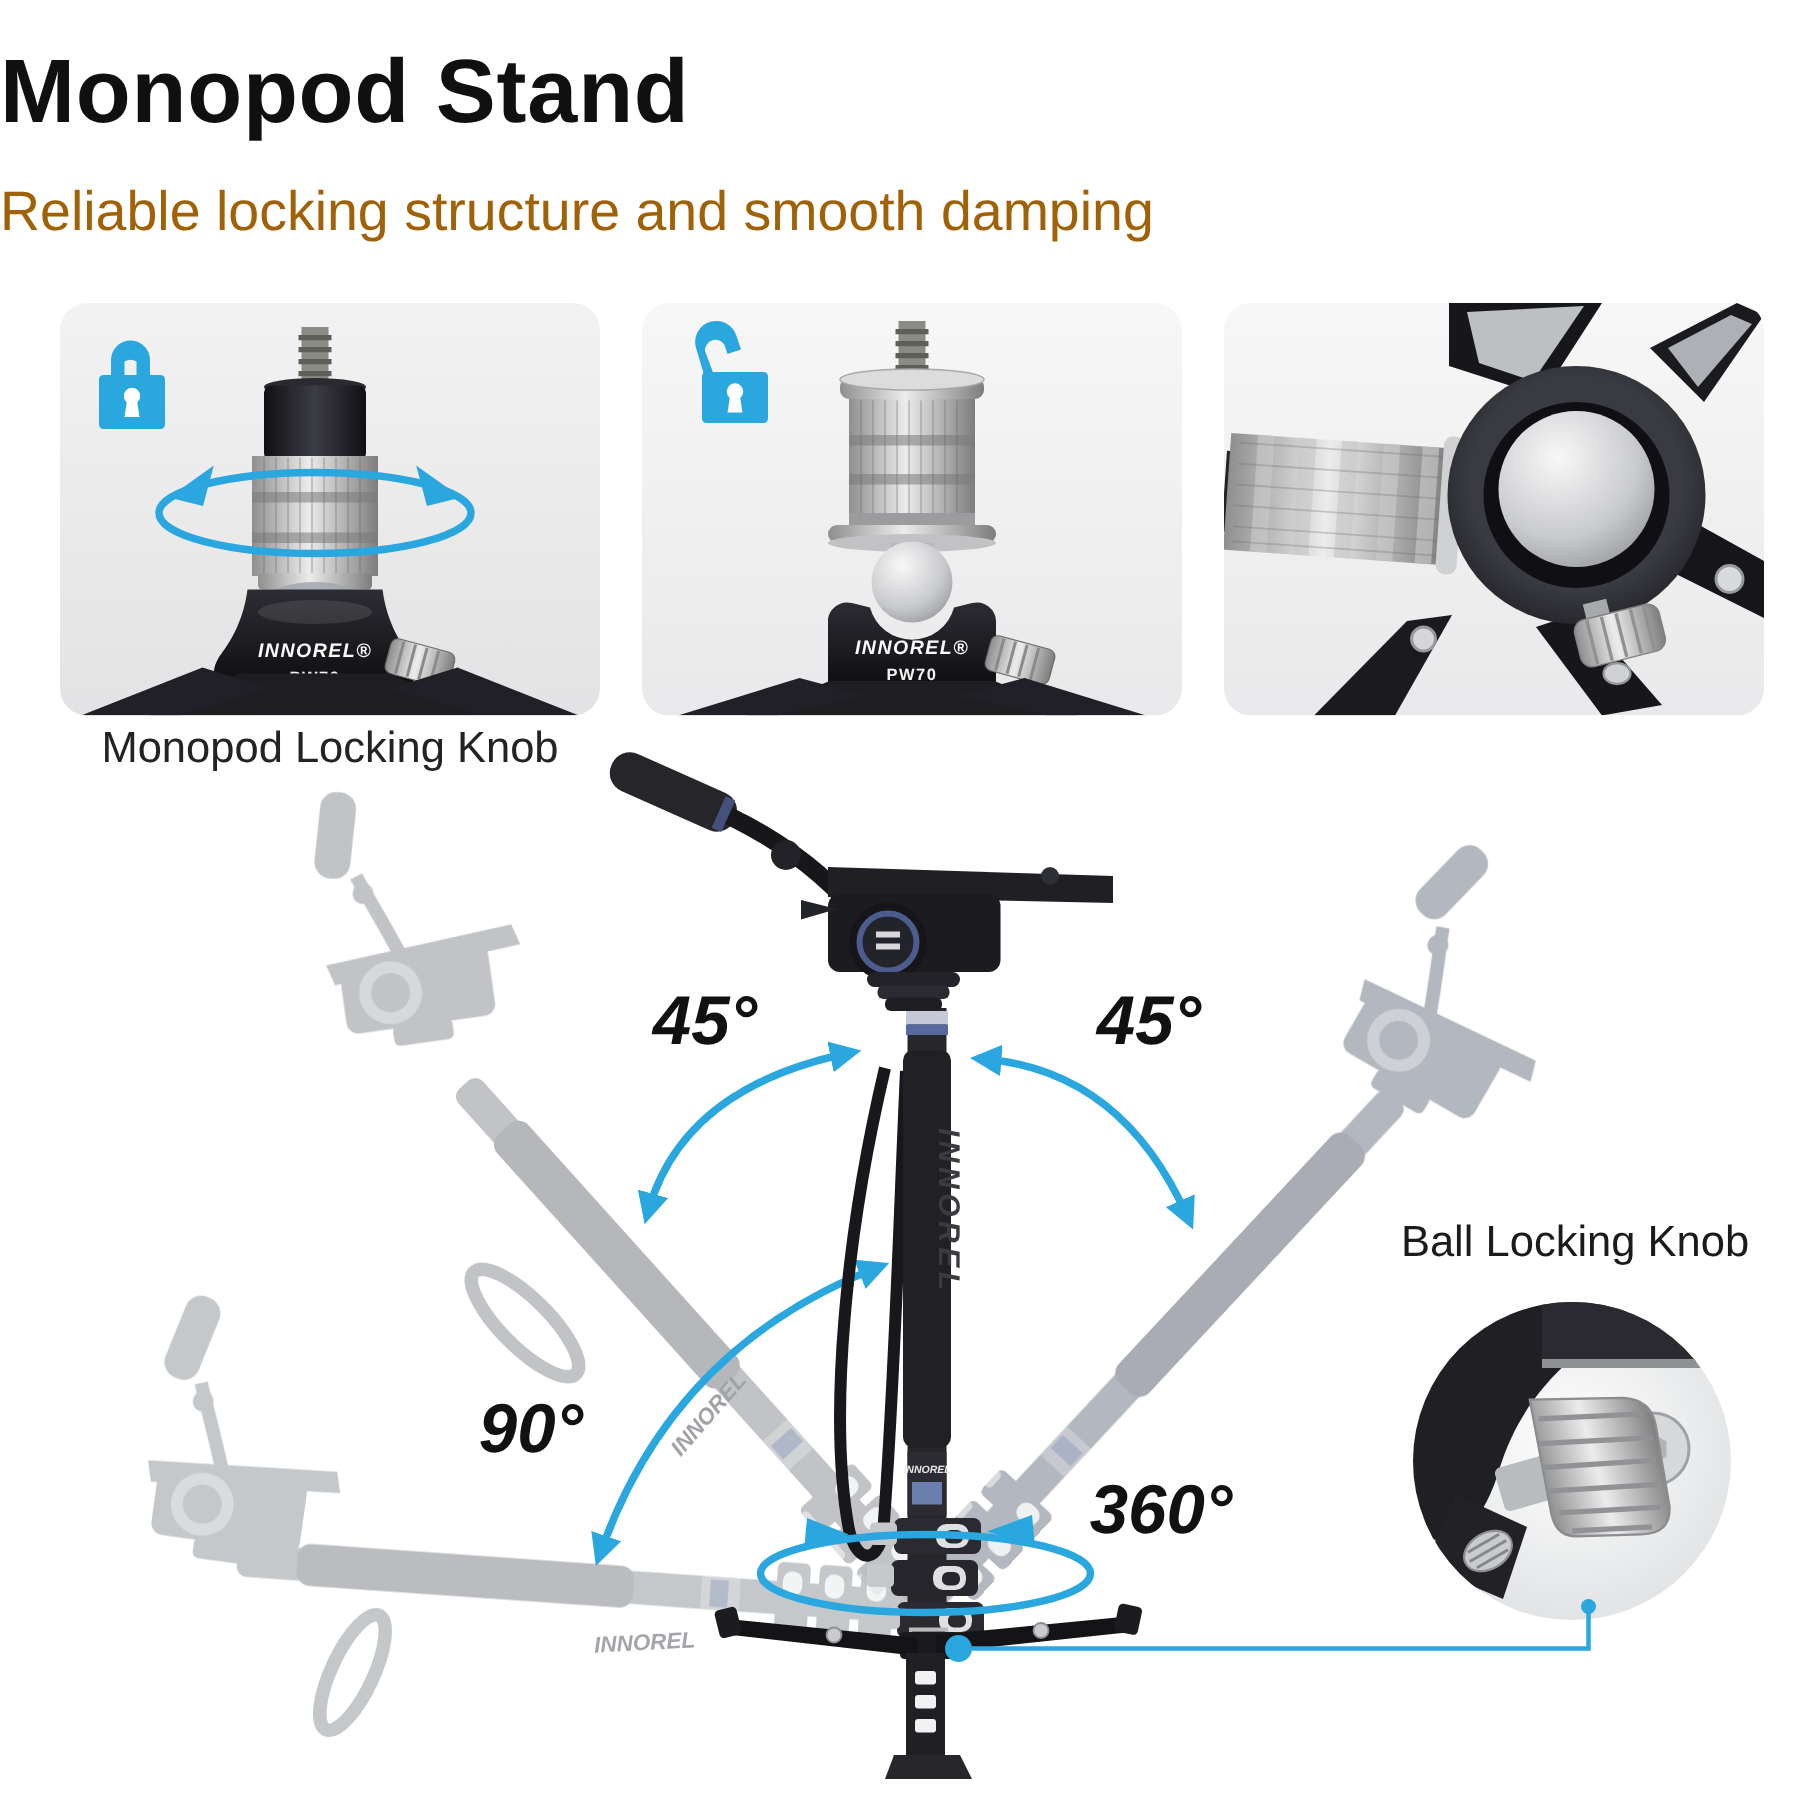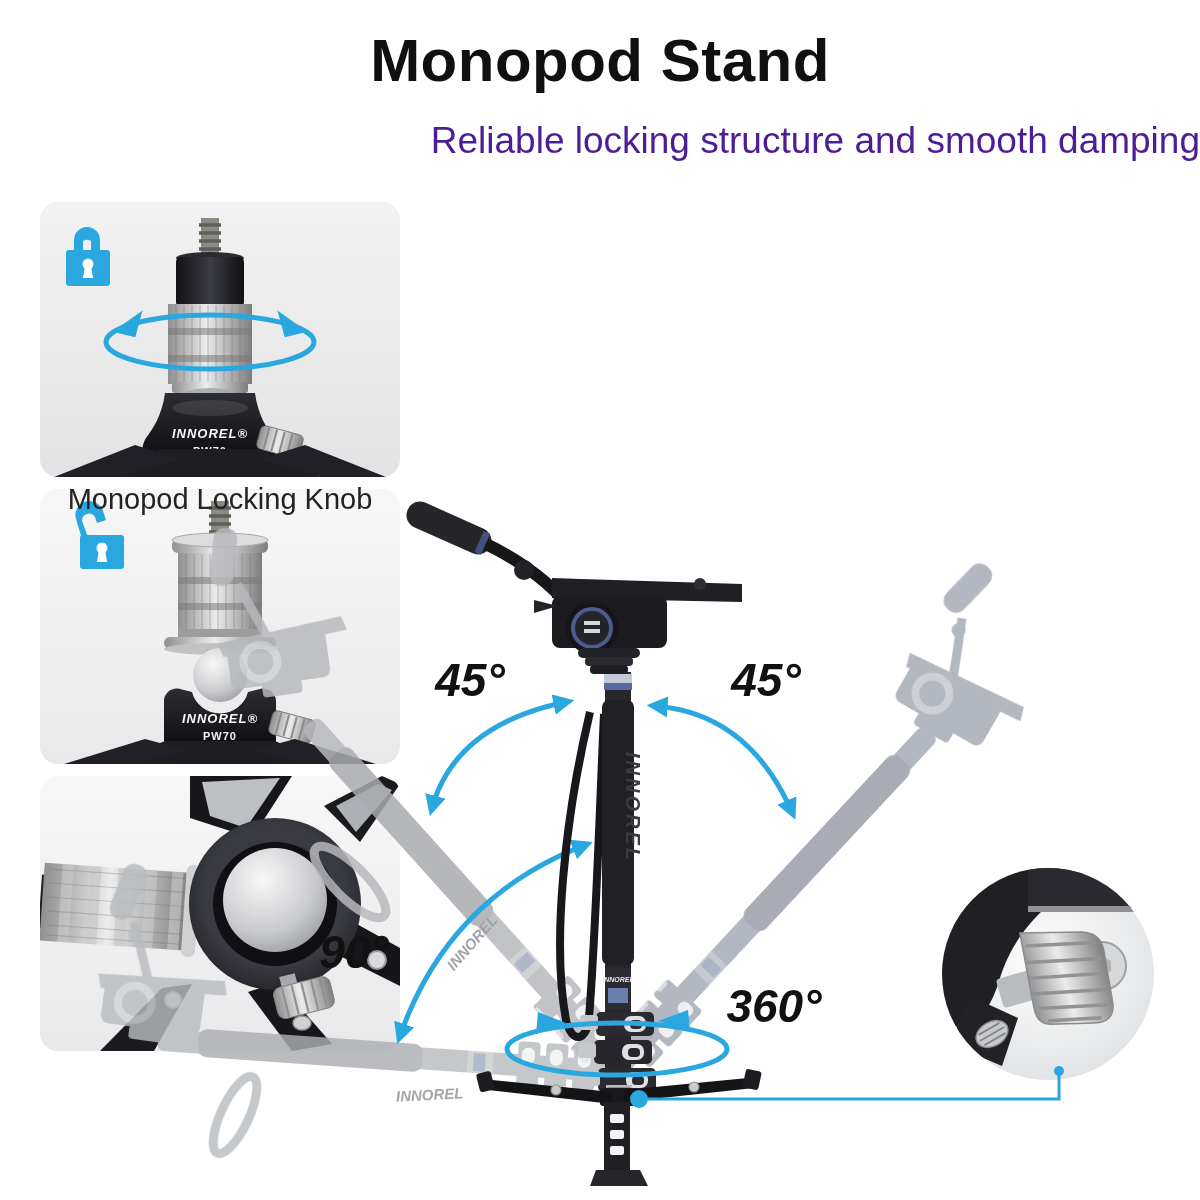--- a/index.html
+++ b/index.html
@@ -1,22 +1,22 @@
 <!DOCTYPE html>
 <html><head>
 <meta charset="utf-8">
 <style>
   html,body{margin:0;padding:0;background:#fff;}
   .canvas{position:relative;width:1200px;height:1200px;background:#ffffff;
           font-family:"Liberation Sans", sans-serif;overflow:hidden;}
-  .title{position:absolute;top:26px;left:0;width:1200px;text-align:center;margin:0;
+  .title{position:absolute;top:26px;left:0;width:1200px;text-align:left;margin:0;
          font-size:60px;font-weight:700;color:#101010;letter-spacing:0.5px;}
-  .subtitle{position:absolute;top:120px;left:0;width:1200px;text-align:right;margin:0;
-         font-size:37px;font-weight:400;color:#4c1d95;}
-  .gallery{position:absolute;top:202px;left:40px;display:flex;gap:12px;flex-direction:column;}
+  .subtitle{position:absolute;top:120px;left:0;width:1200px;text-align:left;margin:0;
+         font-size:37px;font-weight:400;color:#a16207;}
+  .gallery{position:absolute;top:202px;left:40px;display:flex;gap:28px;}
   .panel{width:360px;height:275px;border-radius:18px;overflow:hidden;position:relative;}
   .panel svg{display:block;width:360px;height:275px;}
   .caption{position:absolute;top:483px;left:40px;width:360px;text-align:center;
          font-size:29px;color:#232323;}
   .callout-label{position:absolute;top:812px;left:928px;width:244px;text-align:center;
          font-size:29px;color:#1b1b1b;}
   .inset{position:absolute;top:868px;left:942px;width:212px;height:212px;border-radius:50%;
          overflow:hidden;}
   .diagram{position:absolute;top:500px;left:0;width:1200px;height:700px;pointer-events:none;}
   .angle-text{font-size:46px;font-style:italic;font-weight:600;fill:#111;}
@@ -224,20 +224,21 @@
           <rect x="244" y="196" width="16" height="20" fill="#a7a9ac"></rect>
           <rect x="234" y="206" width="58" height="32" rx="8" fill="url(#silverCyl)" stroke="#808284" stroke-width="1"></rect>
           <path d="M244,207v30 M254,207v30 M264,207v30 M274,207v30 M283,207v30" stroke="#8f9193" stroke-width="2.2"></path>
         </g>
       </svg>
     </div>
   </div>
 
   <div class="caption">Monopod Locking Knob</div>
 
+  <div class="callout-label">Ball Locking Knob</div>
   <div class="inset">
     <svg viewBox="0 0 212 212" width="212" height="212">
       <rect width="212" height="212" fill="url(#insetBg)"></rect>
       <path d="M0,0 H150 C104,38 74,60 58,110 C46,152 22,172 0,150 Z" fill="#1f1f24"></path>
       <rect x="86" y="0" width="126" height="40" fill="#2a2a30"></rect>
       <rect x="86" y="38" width="126" height="6" fill="#8e9093"></rect>
       <circle cx="160" cy="98" r="24" fill="#d6d8da" stroke="#9fa1a4" stroke-width="2"></circle>
       <polygon points="160,88 169,93 169,103 160,108 151,103 151,93" fill="#b2b4b6"></polygon>
       <polygon points="28,128 76,150 60,198 8,176" fill="#212126"></polygon>
       <g transform="rotate(-30 50 166)">

